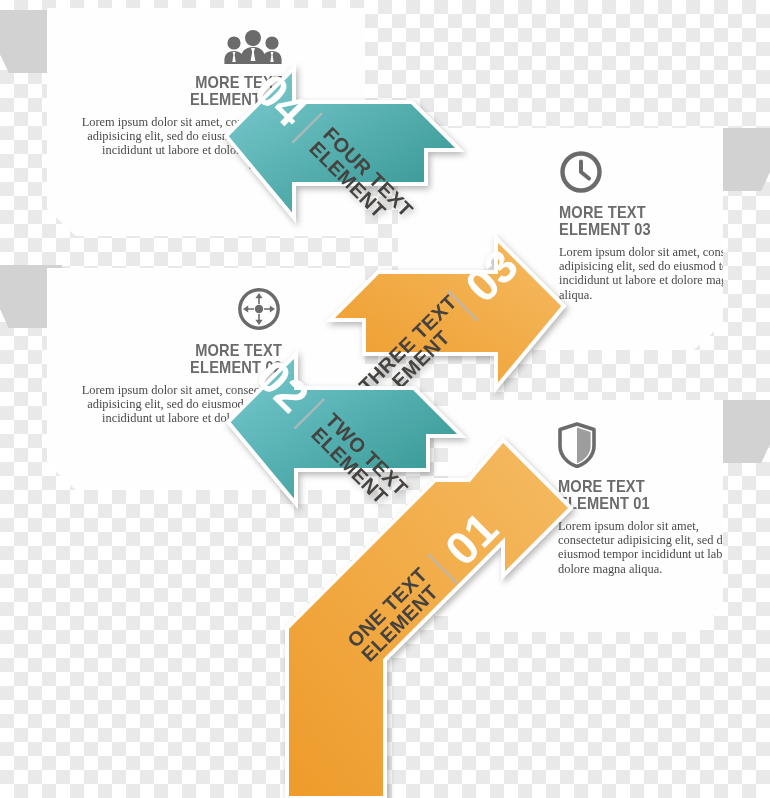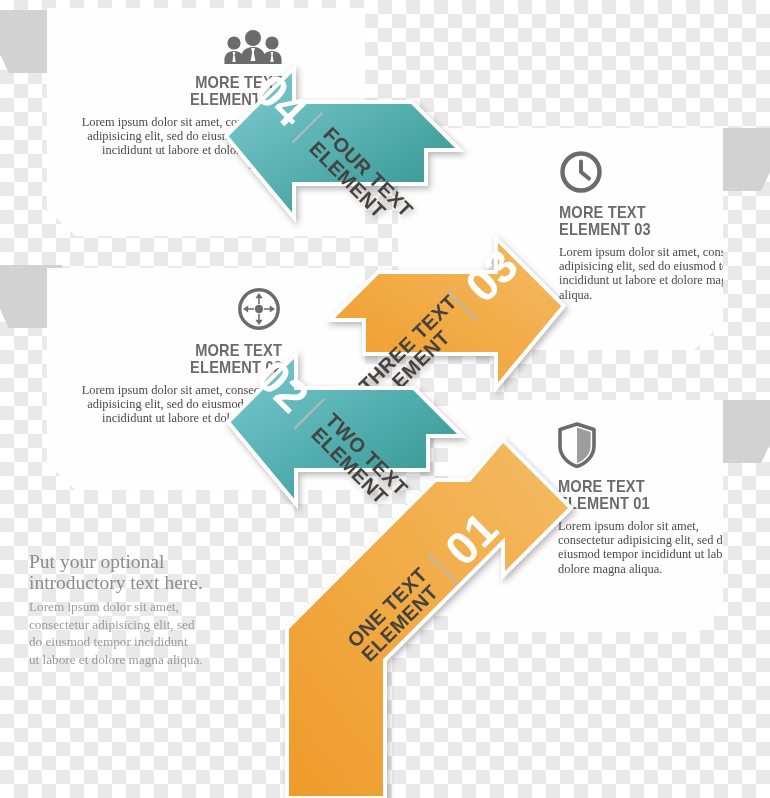--- a/index.html
+++ b/index.html
@@ -254,22 +254,14 @@
       <path d="M6 68 L74 0 L74 34 L192 34 L240 82 L206 82 L206 116 L140 116 L74 116 L74 150 Z" transform="translate(0,16)" fill="url(#g-te4)" stroke="#ffffff" stroke-width="4"></path>
       <g transform="translate(112,102) rotate(45)">
         <text class="ribbon-num" x="-100" y="14">04</text>
         <line class="ribbon-div" x1="-36" y1="-22" x2="-36" y2="20"></line>
         <text class="ribbon-label" x="-20" y="-6">FOUR TEXT</text>
         <text class="ribbon-label" x="-20" y="14">ELEMENT</text>
       </g>
     </svg>
   </div>
 
-  <div id="intro">
-    <h1 class="intro-head">Put your optional
-introductory text here.</h1>
-    <p class="intro-text">Lorem ipsum dolor sit amet,
-consectetur adipisicing elit, sed
-do eiusmod tempor incididunt
-ut labore et dolore magna aliqua.</p>
-  </div>
 
 </div>
 
 </body></html>

